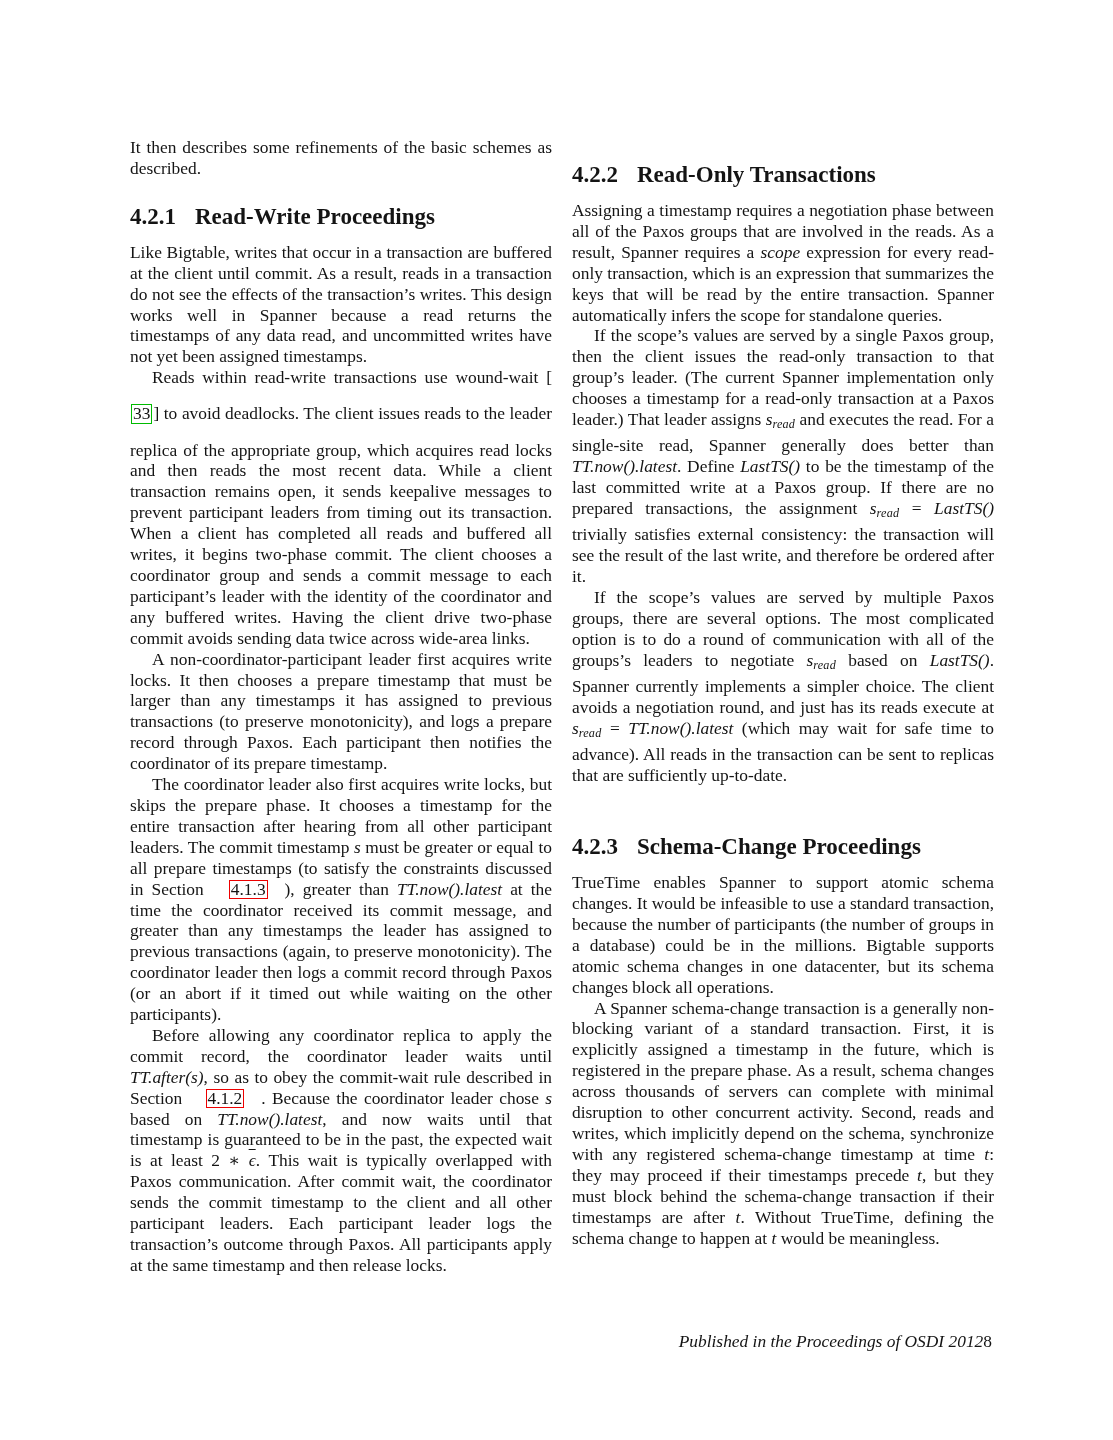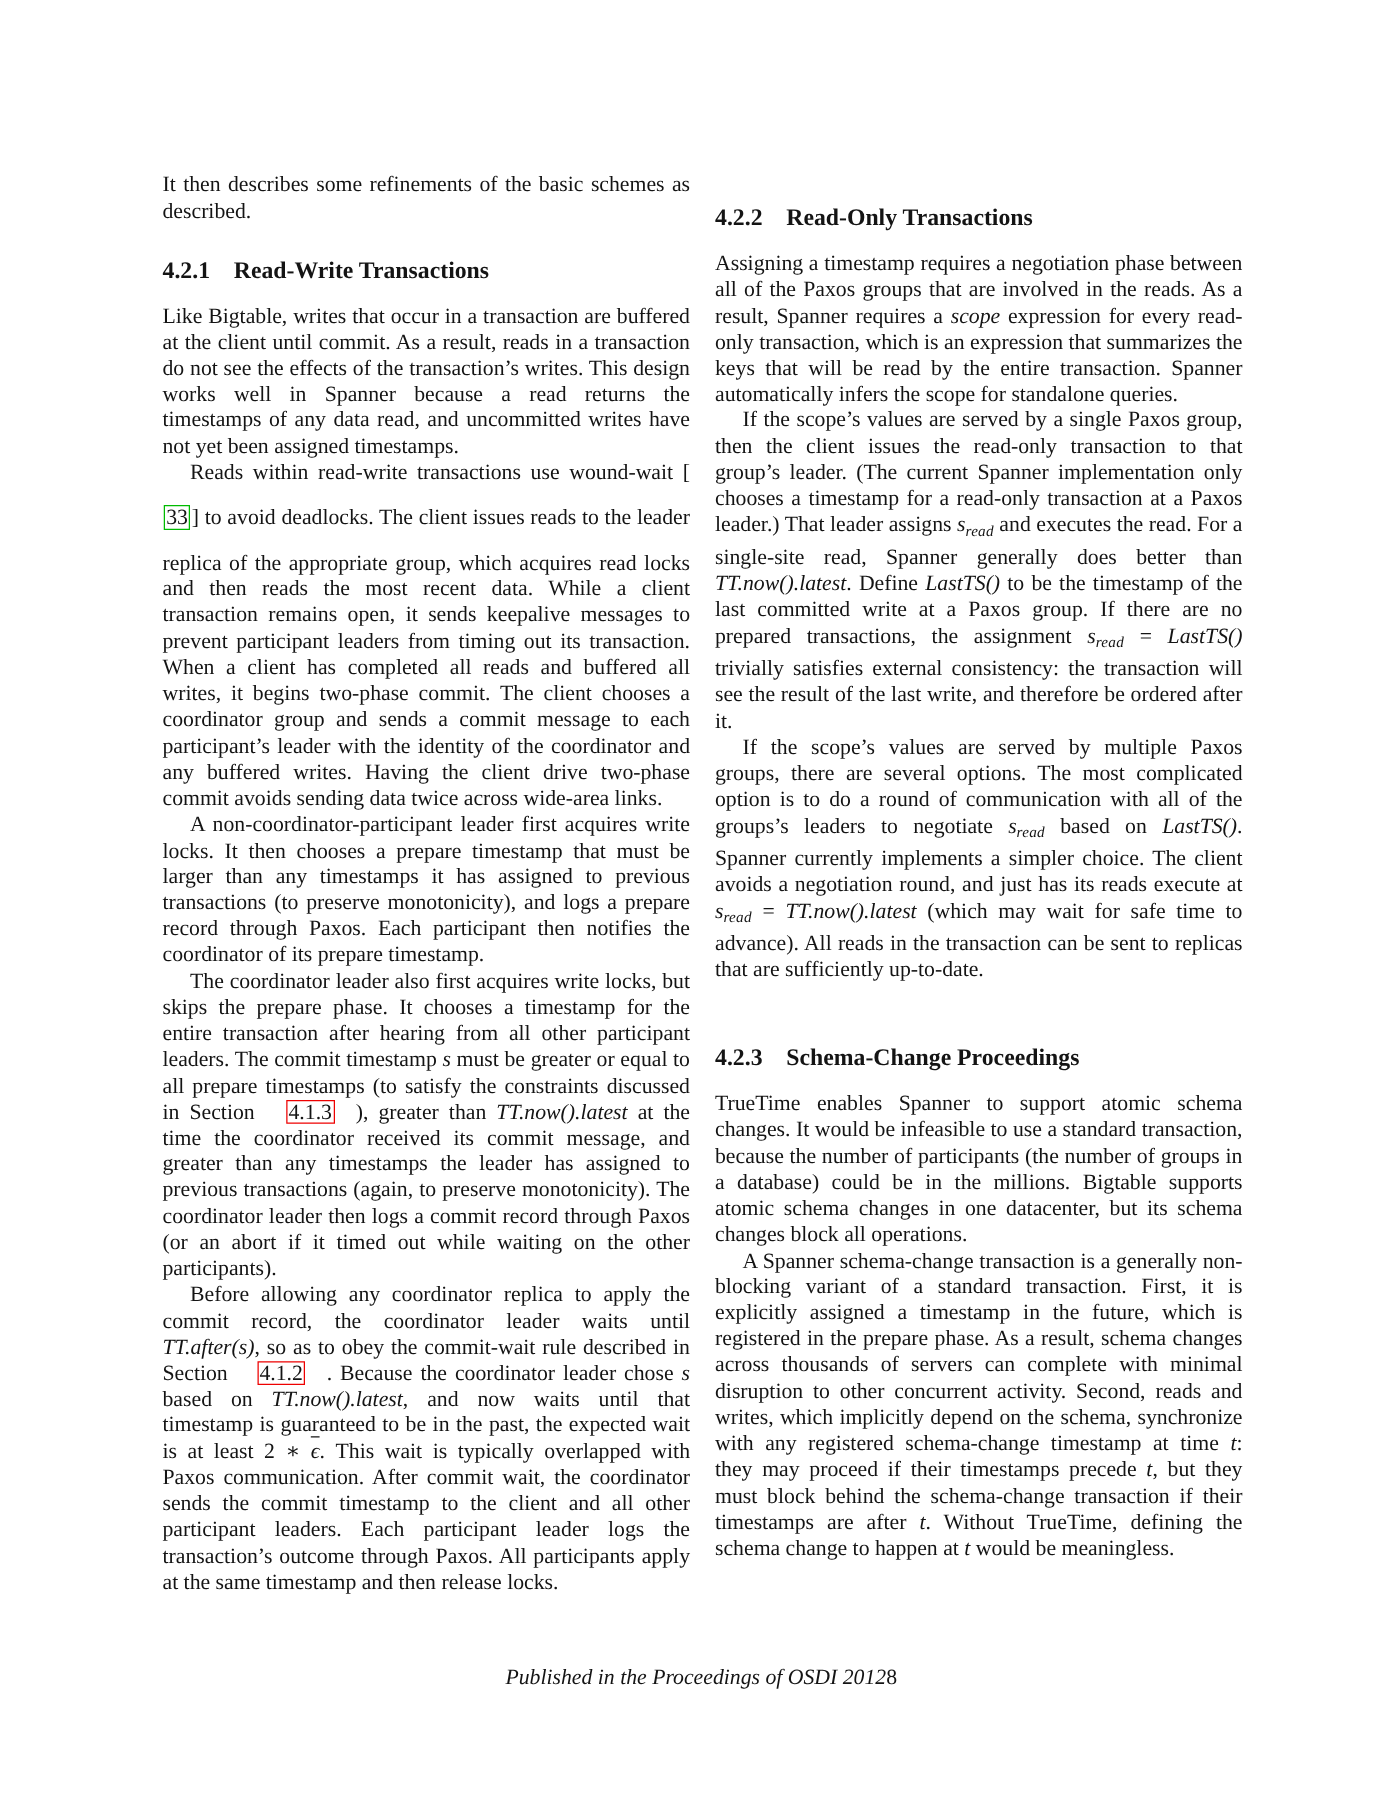--- a/index.html
+++ b/index.html
@@ -20,21 +20,21 @@
     font-size: 17.4px;
     line-height: 20.9px;
     text-align: justify;
   }
   .column-left  { left: 130px; }
   .column-right { left: 572px; }
   .para { margin: 0; }
   .para.indent { text-indent: 22px; }
   .sec-heading {
     font-weight: bold;
-    font-size: 19px;
+    font-size: 23px;
     line-height: 23px;
     margin: 26px 0 14px 0;
     text-align: left;
     text-indent: 0;
   }
   .sec-heading.gap-top { margin-top: 49px; }
   .sec-heading .sec-num { display: inline-block; margin-right: 19px; }
   .seg-i { font-style: italic; }
   .seg-sub {
     font-style: italic;
@@ -58,34 +58,34 @@
     display: inline-block;
     text-indent: 0;
   }
   .seg-ol { text-decoration: overline; font-style: italic; }
   .footer {
     position: absolute;
     left: 130px;
     top: 1331px;
     width: 862px;
     display: flex;
-    justify-content: center;
+    justify-content: flex-end;
     align-items: baseline;
     font-size: 17.4px;
   }
   .footer .pub { font-style: italic; }
   .footer .pageno { font-style: normal; }
 </style>
 </head>
 <body>
 
 <div class="page">
   <div class="column column-left">
       <p class="para">It then describes some refinements of the basic schemes as described.</p>
-      <div class="sec-heading"><span class="sec-num">4.2.1</span><span class="sec-title">Read-Write Transactions</span></div>
+      <div class="sec-heading"><span class="sec-num">4.2.1</span><span class="sec-title">Read-Write Proceedings</span></div>
       <p class="para">Like Bigtable, writes that occur in a transaction are buffered at the client until commit.  As a result, reads in a transaction do not see the effects of the transaction’s writes. This design works well in Spanner because a read returns the timestamps of any data read, and uncommitted writes have not yet been assigned timestamps.</p>
       <p class="para indent">Reads within read-write transactions use wound-wait [<span class="seg-boxg">33</span>] to avoid deadlocks.  The client issues reads to the leader replica of the appropriate group, which acquires read locks and then reads the most recent data.  While a client transaction remains open, it sends keepalive messages to prevent participant leaders from timing out its transaction. When a client has completed all reads and buffered all writes, it begins two-phase commit.  The client chooses a coordinator group and sends a commit message to each participant’s leader with the identity of the coordinator and any buffered writes. Having the client drive two-phase commit avoids sending data twice across wide-area links.</p>
       <p class="para indent">A non-coordinator-participant leader first acquires write locks.  It then chooses a prepare timestamp that must be larger than any timestamps it has assigned to previous transactions (to preserve monotonicity), and logs a prepare record through Paxos. Each participant then notifies the coordinator of its prepare timestamp.</p>
       <p class="para indent">The coordinator leader also first acquires write locks, but skips the prepare phase. It chooses a timestamp for the entire transaction after hearing from all other participant leaders. The commit timestamp <span class="seg-i">s</span> must be greater or equal to all prepare timestamps (to satisfy the constraints discussed in Section <span class="seg-boxr">4.1.3</span>), greater than <span class="seg-i">TT.now().latest</span> at the time the coordinator received its commit message, and greater than any timestamps the leader has assigned to previous transactions (again, to preserve monotonicity).  The coordinator leader then logs a commit record through Paxos (or an abort if it timed out while waiting on the other participants).</p>
       <p class="para indent">Before allowing any coordinator replica to apply the commit record, the coordinator leader waits until <span class="seg-i">TT.after(s)</span>, so as to obey the commit-wait rule described in Section <span class="seg-boxr">4.1.2</span>. Because the coordinator leader chose <span class="seg-i">s</span> based on <span class="seg-i">TT.now().latest</span>, and now waits until that timestamp is guaranteed to be in the past, the expected wait is at least 2 ∗ <span class="seg-ol">ϵ</span>.  This wait is typically overlapped with Paxos communication.  After commit wait, the coordinator sends the commit timestamp to the client and all other participant leaders. Each participant leader logs the transaction’s outcome through Paxos.  All participants apply at the same timestamp and then release locks.</p>
     </div>
   <div class="column column-right">
       <div class="sec-heading"><span class="sec-num">4.2.2</span><span class="sec-title">Read-Only Transactions</span></div>
       <p class="para">Assigning a timestamp requires a negotiation phase between all of the Paxos groups that are involved in the reads.  As a result, Spanner requires a <span class="seg-i">scope</span> expression for every read-only transaction, which is an expression that summarizes the keys that will be read by the entire transaction.  Spanner automatically infers the scope for standalone queries.</p>
       <p class="para indent">If the scope’s values are served by a single Paxos group, then the client issues the read-only transaction to that group’s leader.  (The current Spanner implementation only chooses a timestamp for a read-only transaction at a Paxos leader.) That leader assigns <span class="seg-i">s</span><span class="seg-sub">read</span> and executes the read.  For a single-site read, Spanner generally does better than <span class="seg-i">TT.now().latest</span>. Define <span class="seg-i">LastTS()</span> to be the timestamp of the last committed write at a Paxos group.  If there are no prepared transactions, the assignment <span class="seg-i">s</span><span class="seg-sub">read</span> = <span class="seg-i">LastTS()</span> trivially satisfies external consistency: the transaction will see the result of the last write, and therefore be ordered after it.</p>

